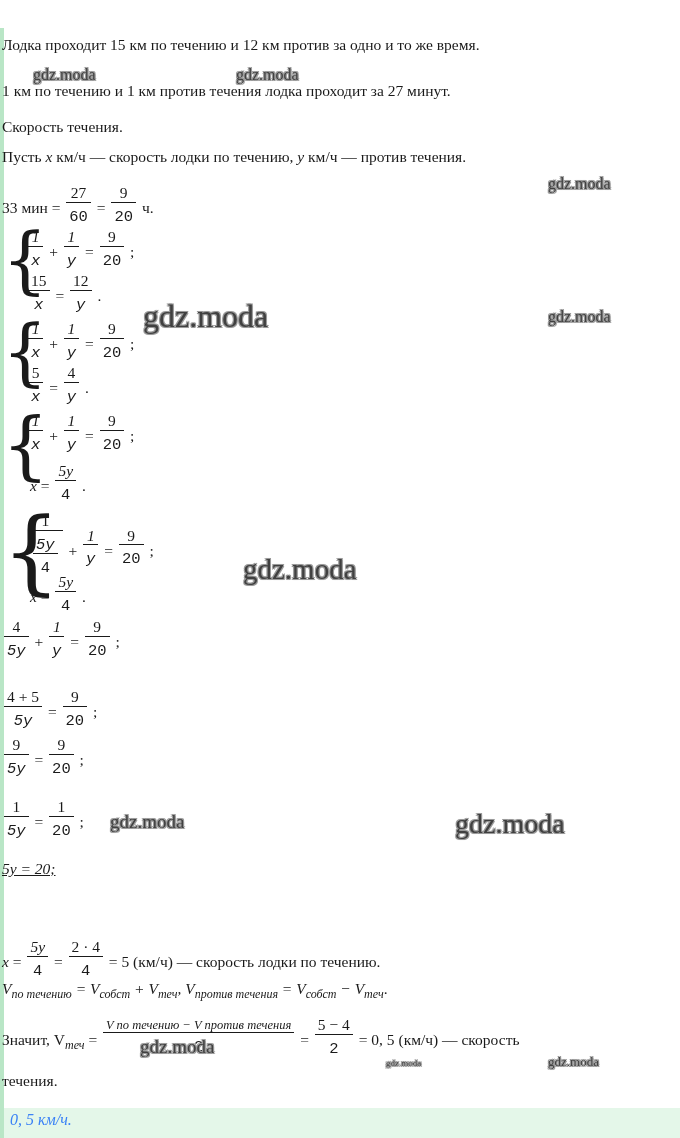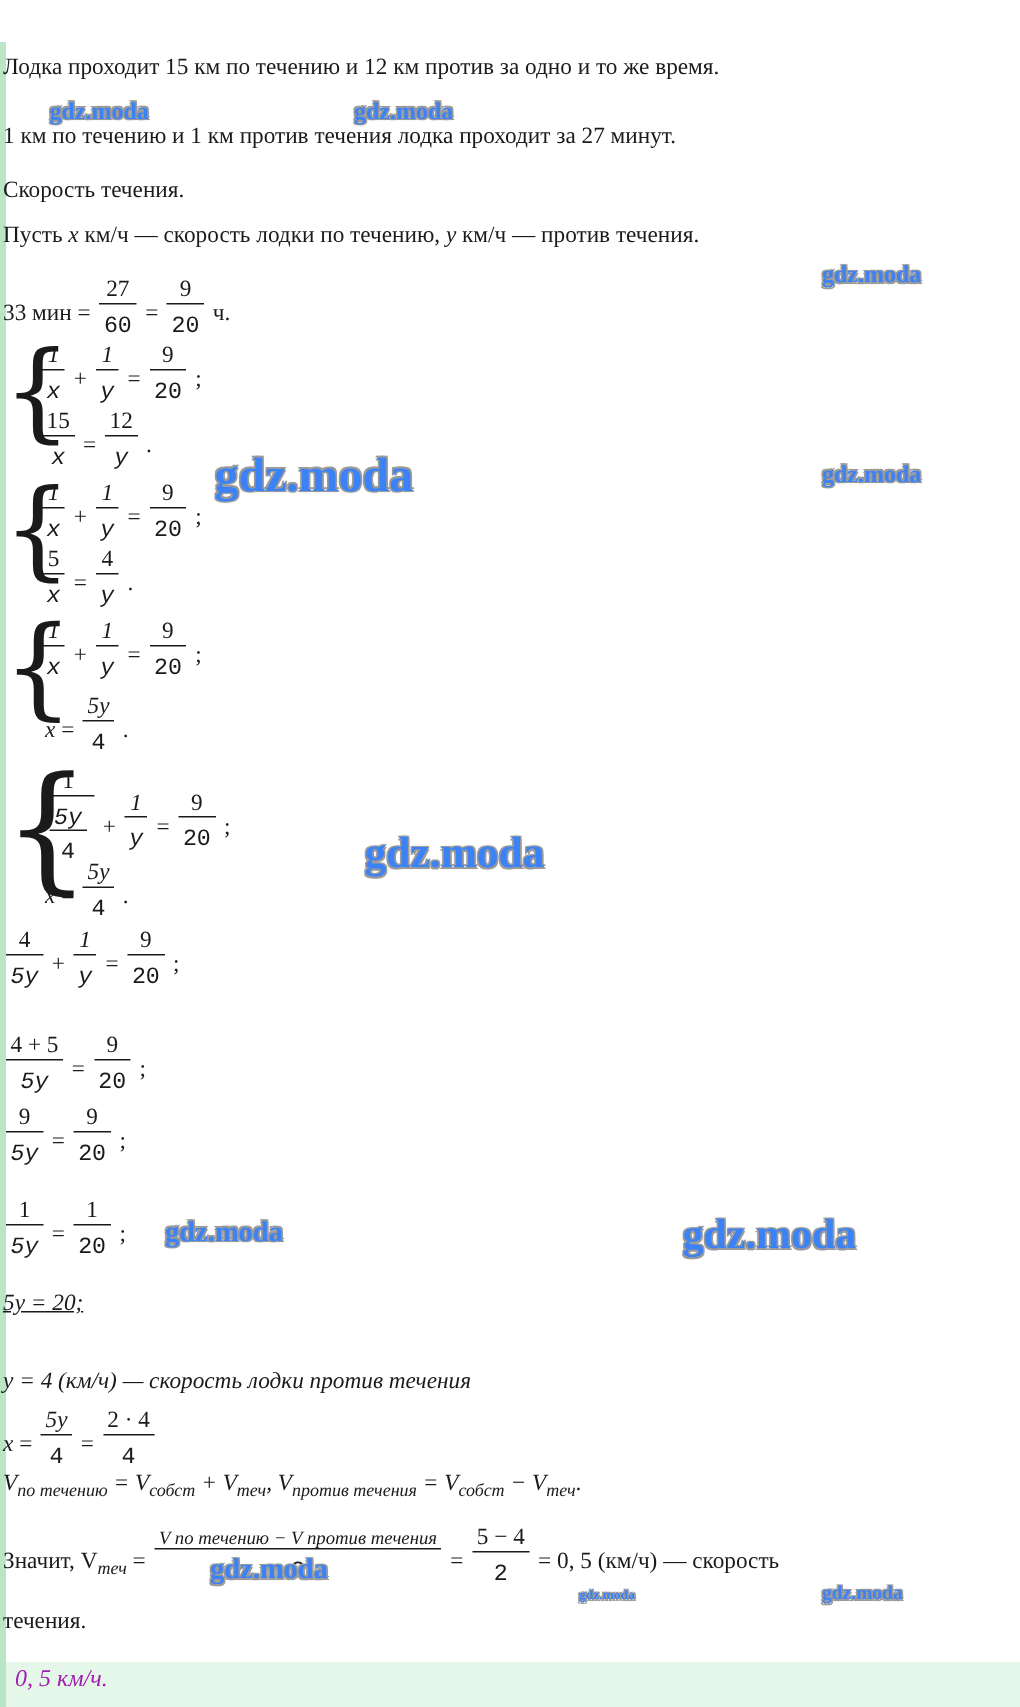--- a/index.html
+++ b/index.html
@@ -33,22 +33,22 @@
     position: absolute;
     font-size: 15.5px;
     line-height: 1.1;
     white-space: nowrap;
   }
   .it { font-style: italic; }
   
   .wm {
     position: absolute;
     font-family: "Liberation Serif", serif;
-    font-weight: bold;
-    color: #3b82f6;
+    font-weight: normal;
+    color: #404040;
     text-shadow:
       -1px -1px 0 #9a9a9a,
        1px -1px 0 #9a9a9a,
       -1px  1px 0 #9a9a9a,
        1px  1px 0 #9a9a9a,
        0 0 2px #b0b0b0;
     white-space: nowrap;
     pointer-events: none;
   }
   
@@ -99,21 +99,21 @@
     top: 1080px;
     width: 676px;
     height: 58px;
     background: #e4f7e9;
   }
   .answer-text {
     position: absolute;
     left: 10px;
     top: 1083px;
     font-size: 16px;
-    color: #a21caf;
+    color: #3b82f6;
   }
   .small { font-size: 12px; }
 </style>
 </head>
 <body>
 
 <div class="page">
 
   <div class="left-bar"></div>
 
@@ -323,36 +323,34 @@
     <span>=</span>
     <span class="frac">
       <span class="num">1</span>
       <span class="den">20</span>
     </span>
     <span>;</span>
   </div>
 
   <div class="eqrow it" style="left:2px; top:832px;text-decoration:underline;">5y = 20;</div>
 
-  <div class="eqrow it" style="left:2px; top:884px; font-style:normal;">
-    <span class="it">y = 4 (км/ч) — скорость лодки против течения</span>
-  </div>
 
   <div class="eqrow" style="left:2px; top:912px;">
     <span class="it">x</span>
     <span>=</span>
     <span class="frac">
       <span class="num it">5y</span>
       <span class="den">4</span>
     </span>
     <span>=</span>
     <span class="frac">
       <span class="num">2 · 4</span>
       <span class="den">4</span>
     </span>
+    <span>= 5 (км/ч) — скорость лодки по течению.</span>
   </div>
 
   <div class="eqrow" style="left:2px; top:952px;">
     <span class="it">V</span><sub class="it small">по течению</sub><span class="it"> = V</span><sub class="it small">собст</sub><span class="it"> + V</span><sub class="it small">теч</sub><span class="it">, V</span><sub class="it small">против течения</sub><span class="it"> = V</span><sub class="it small">собст</sub><span class="it"> − V</span><sub class="it small">теч</sub><span>.</span>
   </div>
 
   <div class="eqrow" style="left:2px; top:990px;">
     <span>Значит, V</span><sub class="it small">теч</sub>
     <span>=</span>
     <span class="frac">

